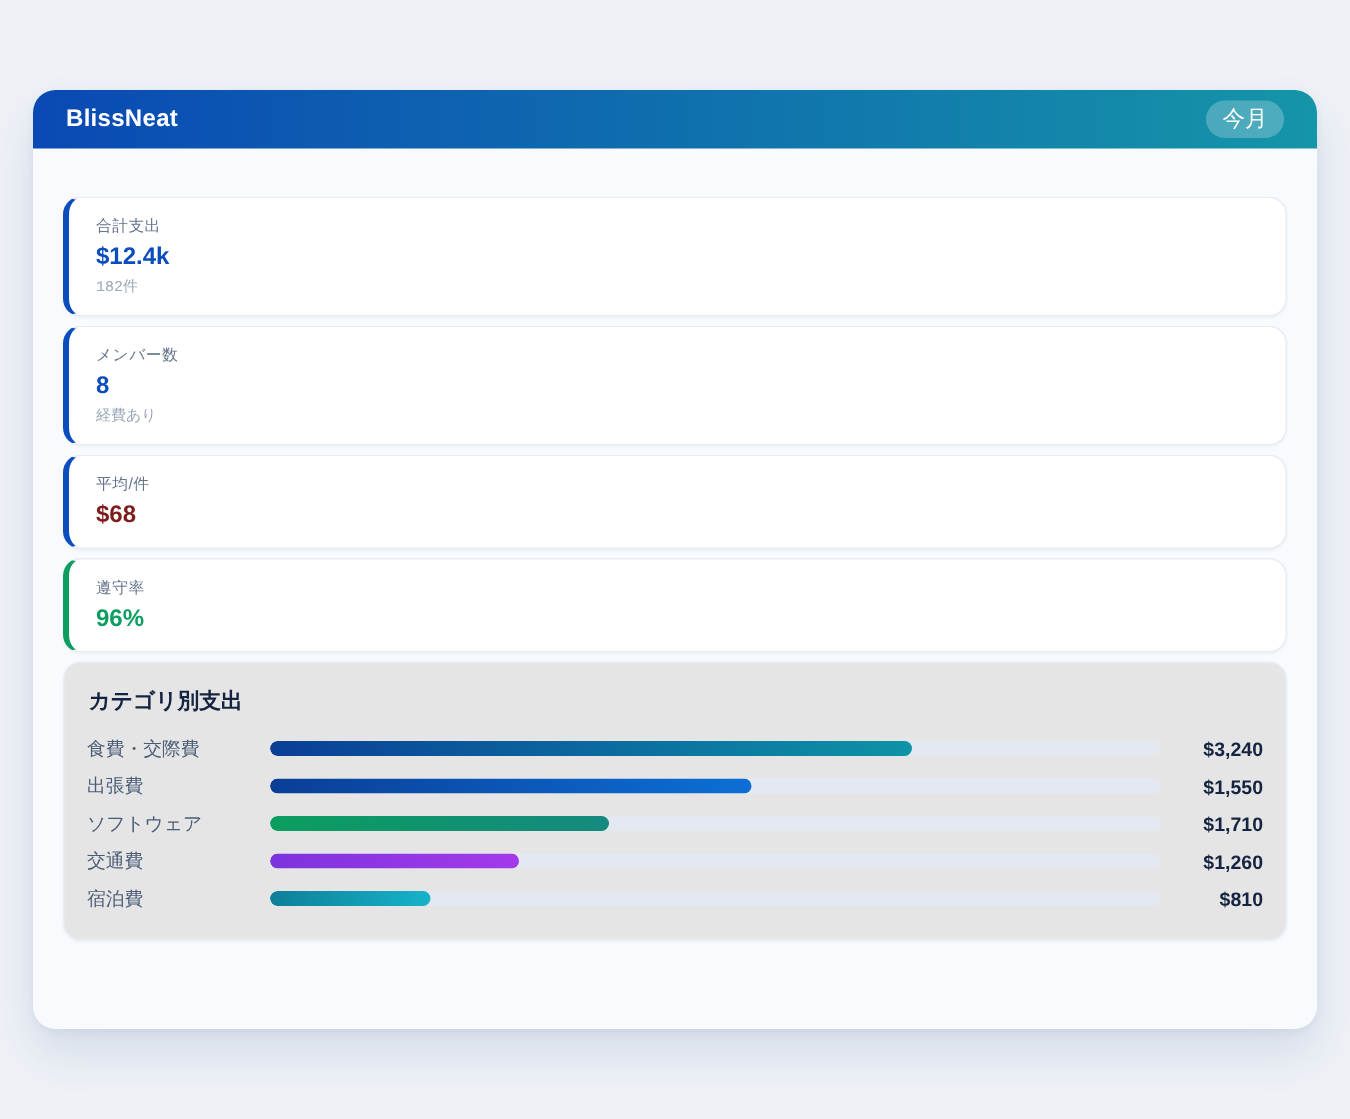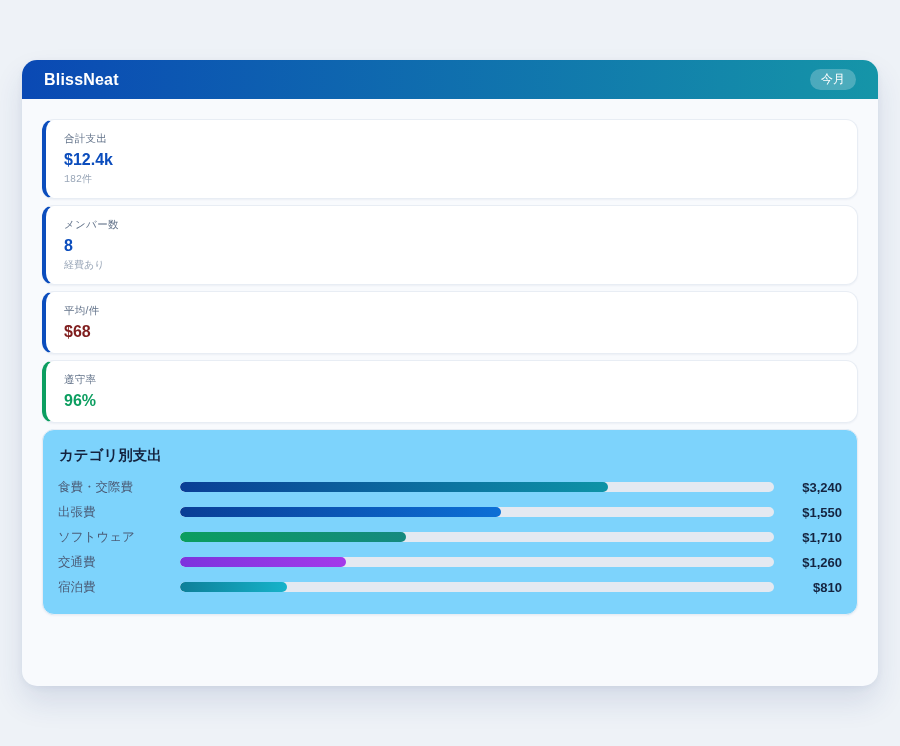--- a/index.html
+++ b/index.html
@@ -14,34 +14,34 @@
     background:#f8fafd; border-radius:15px;
     box-shadow:0 16px 30px rgba(30,60,120,0.12), 0 2px 6px rgba(30,60,120,0.06);
     overflow:hidden;
   }
   .header {
     height:39px; display:flex; align-items:center; justify-content:space-between;
     padding:0 22px;
   }
   .brand { color:#ffffff; font-size:16px; font-weight:bold; letter-spacing:0.2px; }
   .badge {
-    background:rgba(255,255,255,0.24); color:#ffffff; font-size:12px;
+    background:rgba(255,255,255,0.24); color:#ffffff; font-size:15px;
     padding:3px 11px; border-radius:999px; line-height:1.3; cursor:default;
   }
   .content { padding:20px; }
   .stat-card {
     background:#ffffff; border:1px solid #e8edf4; border-left:4px solid #0b4dbd;
     border-radius:12px; padding:12px 18px; margin-bottom:6px;
     box-shadow:0 1px 2px rgba(16,42,96,0.05);
   }
   .stat-label { font-size:10.5px; color:#64748b; letter-spacing:0.3px; }
   .stat-value { font-size:16px; line-height:1.12; font-weight:bold; color:#0b4dbd; margin-top:5px; }
   .stat-sub  { font-size:10px; color:#9aa7b8; margin-top:3px;font-family:Liberation Mono, monospace; }
   .category-card {
-    background:#7dd3fc; border:1px solid #e8edf4; border-radius:12px;
+    background:#e5e5e5; border:1px solid #e8edf4; border-radius:12px;
     margin-top:3px; padding:14px 15px;
     box-shadow:0 1px 2px rgba(16,42,96,0.05);
   }
   .category-title { font-size:14.5px; font-weight:bold; color:#14233f; margin:2px 0 10px 1px; }
   .cat-row { display:flex; align-items:center; height:25px;justify-content:space-between; }
   .cat-label { width:122px; font-size:12.5px; color:#4b5c77; }
   .bar-track {
     flex:1; height:10px; background:#e4e9f1; border-radius:5px; overflow:hidden;
   }
   .bar-fill { height:100%; border-radius:5px; width:0; }
@@ -54,21 +54,21 @@
 
 <div class="app">
 
   <div class="header" style="background: linear-gradient(90deg, rgb(10, 73, 180), rgb(21, 149, 168));">
     <div class="brand">BlissNeat</div>
     <div class="badge">今月</div>
   </div>
 
   <div class="content">
 
-    <div class="stat-card" style="border-left-color: rgb(11, 77, 189);">
+    <div class="stat-card" style="border-left-color: rgb(11, 77, 189); margin-top: 12px;">
       <div class="stat-label">合計支出</div>
       <div class="stat-value" style="color: rgb(11, 77, 189);">$12.4k</div>
       <div class="stat-sub">182件</div>
     </div>
 
     <div class="stat-card" style="border-left-color: rgb(11, 77, 189);">
       <div class="stat-label">メンバー数</div>
       <div class="stat-value" style="color: rgb(11, 77, 189);">8</div>
       <div class="stat-sub">経費あり</div>
     </div>

